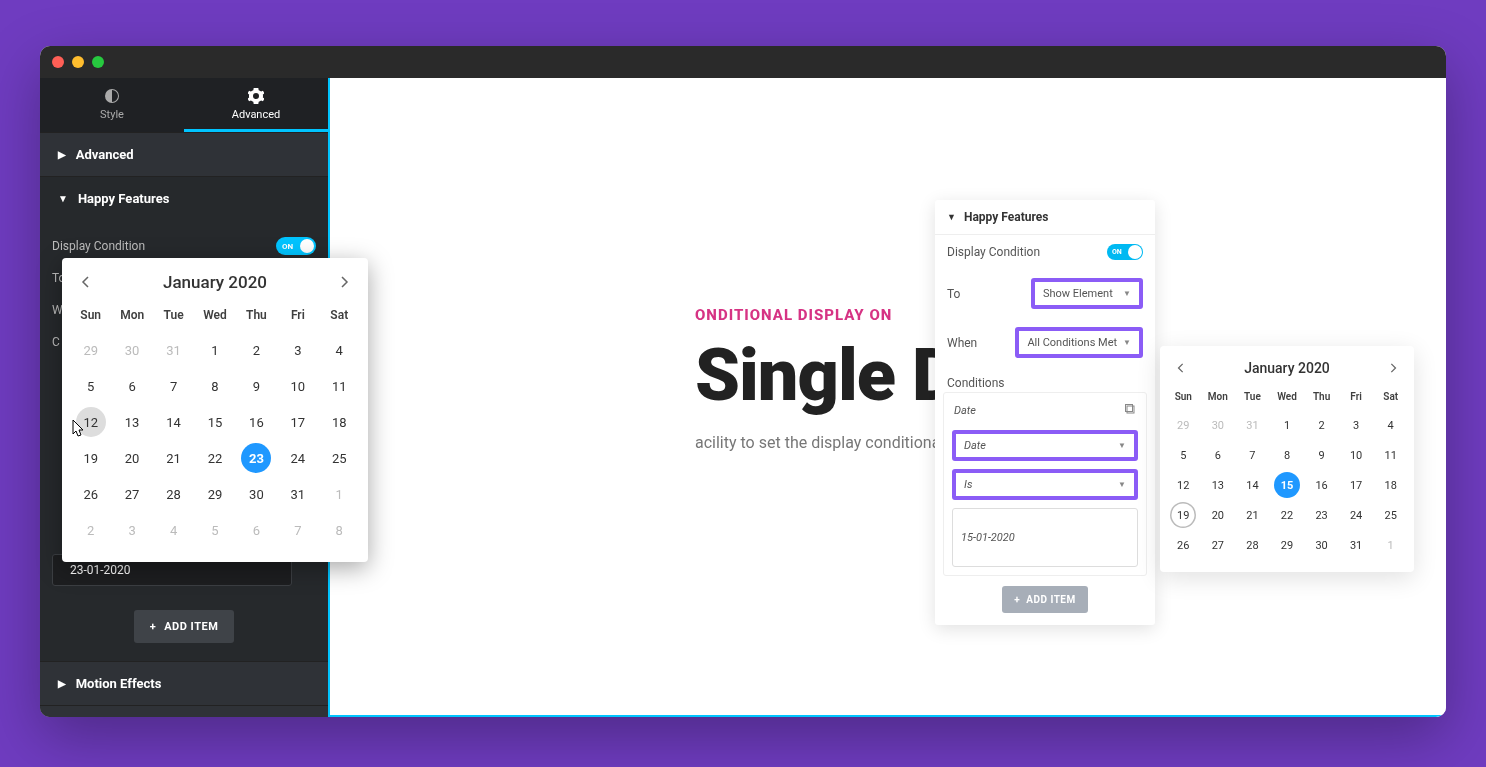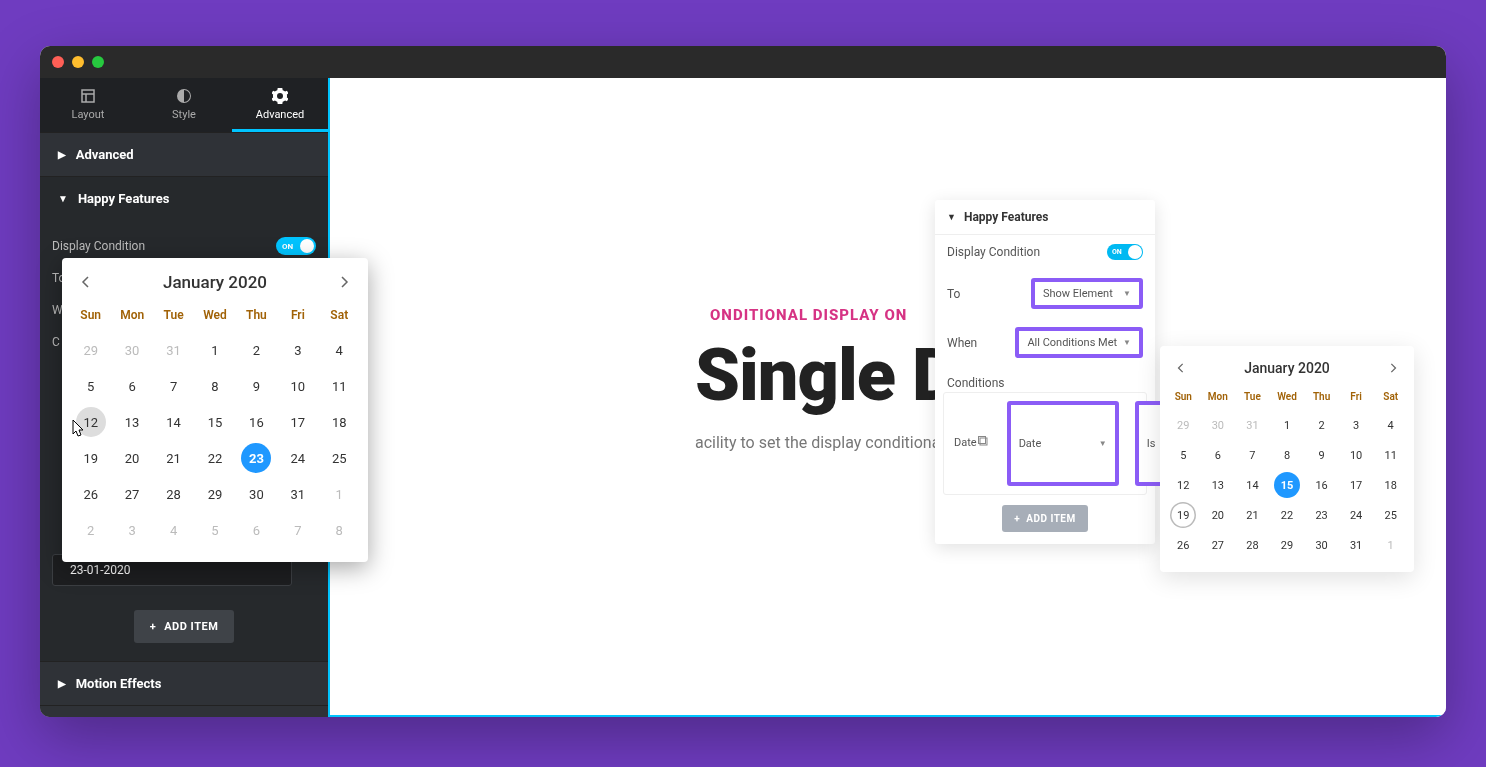--- a/index.html
+++ b/index.html
@@ -25,42 +25,42 @@
   .toggle .knob { position: absolute; right: 2px; width: 14px; height: 14px; background: #fff; border-radius: 50%; }
   .dateinput { margin-top: 6px; background: #1d1e20; border: 1px solid #3c3f43; border-radius: 3px; padding: 8px 17px; font-size: 12px; color: #fff; width: 240px; }
   .sidebtn { display: flex; align-items: center; justify-content: center; gap: 8px; background: #3f4348; color: #fff; font-size: 11px; font-weight: 700; letter-spacing: .5px; padding: 10px 16px; border-radius: 3px; cursor: pointer; margin: 24px auto 0; width: fit-content; }
 
   
   .calendar { position: absolute; left: 62px; top: 258px; width: 306px; background: #fff; color: #333; border-radius: 4px; box-shadow: 0 6px 24px rgba(0,0,0,.35); padding: 10px 8px 14px; z-index: 40; }
   .cal-head { display: flex; align-items: center; justify-content: space-between; padding: 4px 10px 10px; }
   .cal-title { font-size: 17px; font-weight: 500; }
   .cal-nav svg { width: 12px; height: 12px; }
   .cal-grid { display: grid; grid-template-columns: repeat(7, 1fr); text-align: center; font-size: 13px; }
-  .cal-dow { font-weight: 600; color: #a16207; padding: 6px 0 10px; font-size: 12px; }
+  .cal-dow { font-weight: 600; color: #404040; padding: 6px 0 10px; font-size: 12px; }
   .cal-day { width: 30px; height: 30px; margin: 3px auto; display: flex; align-items: center; justify-content: center; border-radius: 50%; cursor: pointer; }
   .cal-day.muted { color: #bbb; cursor: default; }
   .cal-day.selected { background: #1f98ff; color: #fff; font-weight: 700; }
   .cal-day.hover { background: #ddd; }
   .cal-day.ring { box-shadow: inset 0 0 0 1.5px #bbb; }
   .cursor-icon { position: absolute; left: 70px; top: 419px; z-index: 50; }
 
   
   .canvas { flex: 1; position: relative; background: #fff; border-bottom: 2px solid #00c4ff; }
-  .eyebrow { position: absolute; left: 380px; top: 228px; font-size: 15px; font-weight: 800; letter-spacing: 1px; color: #d63384; text-transform: uppercase; }
+  .eyebrow { position: absolute; left: 365px; top: 228px; font-size: 15px; font-weight: 800; letter-spacing: 1px; color: #d63384; text-transform: uppercase; }
   .headline { position: absolute; left: 365px; top: 255px; font-size: 72px; font-weight: 900; color: #222; letter-spacing: -1px; }
   .subline { position: absolute; left: 365px; top: 355px; font-size: 16px; color: #777; }
 
   
   .panel { position: absolute; top: 200px; left: 935px; width: 220px; background: #fff; border-radius: 3px; box-shadow: 0 4px 18px rgba(0,0,0,.12); font-size: 12px; color: #333; padding-bottom: 8px; z-index: 20; }
   .panel-head { display: flex; align-items: center; gap: 8px; padding: 10px 12px; font-weight: 700; border-bottom: 1px solid #eee; }
   .panel-row { display: flex; align-items: center; justify-content: space-between; padding: 9px 12px; }
   .panel-sel { border: 4px solid #8b5cf6; border-radius: 3px; padding: 5px 8px; font-size: 11px; color: #555; display: flex; align-items: center; justify-content: space-between; gap: 6px; min-width: 112px; background: #fff; }
   .panel-sel .car { font-size: 8px; color: #888; }
   .panel .label { color: #555; }
-  .panel .condblock { margin: 0 8px; border: 1px solid #eee; border-radius: 3px; padding: 8px; display: flex; flex-direction: row; gap: 16px; }
+  .panel .condblock { margin: 0 8px; border: 1px solid #eee; border-radius: 3px; padding: 8px; display: flex; flex-direction: column; gap: 8px; font-style: italic; }
   .panel .condhead { display: flex; justify-content: space-between; align-items: center; font-size: 11px; color: #555; padding: 2px 2px 4px; }
   .panel .txt { border: 1px solid #ddd; border-radius: 3px; padding: 22px 8px; font-size: 11px; color: #555; }
   .panel .addbtn { display: flex; gap: 6px; align-items: center; justify-content: center; background: #a7aeb8; color: #fff; font-size: 10px; font-weight: 700; letter-spacing: .5px; border-radius: 3px; padding: 8px 12px; margin: 10px auto 4px; width: fit-content; }
   .panel-toggle { width: 36px; height: 16px; background: #00b9f2; border-radius: 10px; position: relative; display: flex; align-items: center; }
   .panel-toggle .lbl { font-size: 7px; color: #fff; margin-left: 5px; font-weight: 700; }
   .panel-toggle .kn { position: absolute; right: 1px; width: 14px; height: 14px; border-radius: 50%; background: #fff; }
 
   
   .calendar2 { position: absolute; left: 1160px; top: 346px; width: 254px; background: #fff; border-radius: 4px; box-shadow: 0 6px 24px rgba(0,0,0,.12); padding: 8px 6px 12px; z-index: 30; color: #333; }
   .calendar2 .cal-title { font-size: 14px; }
@@ -74,28 +74,20 @@
 <div class="app-window">
   <div class="titlebar">
     <div class="dot red"></div>
     <div class="dot yellow"></div>
     <div class="dot green"></div>
   </div>
   <div class="body">
 
     <div class="sidebar">
       <div class="tabs">
-        <div class="tab">
-          <svg viewBox="0 0 16 16" fill="none" stroke="currentColor" stroke-width="1.5">
-              <rect x="2" y="2" width="12" height="12"></rect>
-              <line x1="2" y1="6" x2="14" y2="6"></line>
-              <line x1="6" y1="6" x2="6" y2="14"></line>
-            </svg>
-          <span>Layout</span>
-        </div>
         <div class="tab">
           <svg viewBox="0 0 16 16" fill="currentColor">
               <path d="M8 1a7 7 0 100 14A7 7 0 008 1zm0 1a6 6 0 010 12V2z"></path>
             </svg>
           <span>Style</span>
         </div>
         <div class="tab active">
           <svg viewBox="0 0 16 16" fill="currentColor">
               <path d="M8 5a3 3 0 100 6 3 3 0 000-6zm7 3c0 .5-.05 1-.15 1.4l1.6 1.25-1.5 2.6-1.9-.65c-.7.55-1.5.95-2.35 1.15L10.3 16H5.7l-.4-2.25a6.9 6.9 0 01-2.35-1.15l-1.9.65-1.5-2.6 1.6-1.25A7.2 7.2 0 011 8c0-.5.05-1 .15-1.4L-.45 5.35l1.5-2.6 1.9.65c.7-.55 1.5-.95 2.35-1.15L5.7 0h4.6l.4 2.25c.85.2 1.65.6 2.35 1.15l1.9-.65 1.5 2.6-1.6 1.25c.1.4.15.9.15 1.4z"></path>
             </svg>

